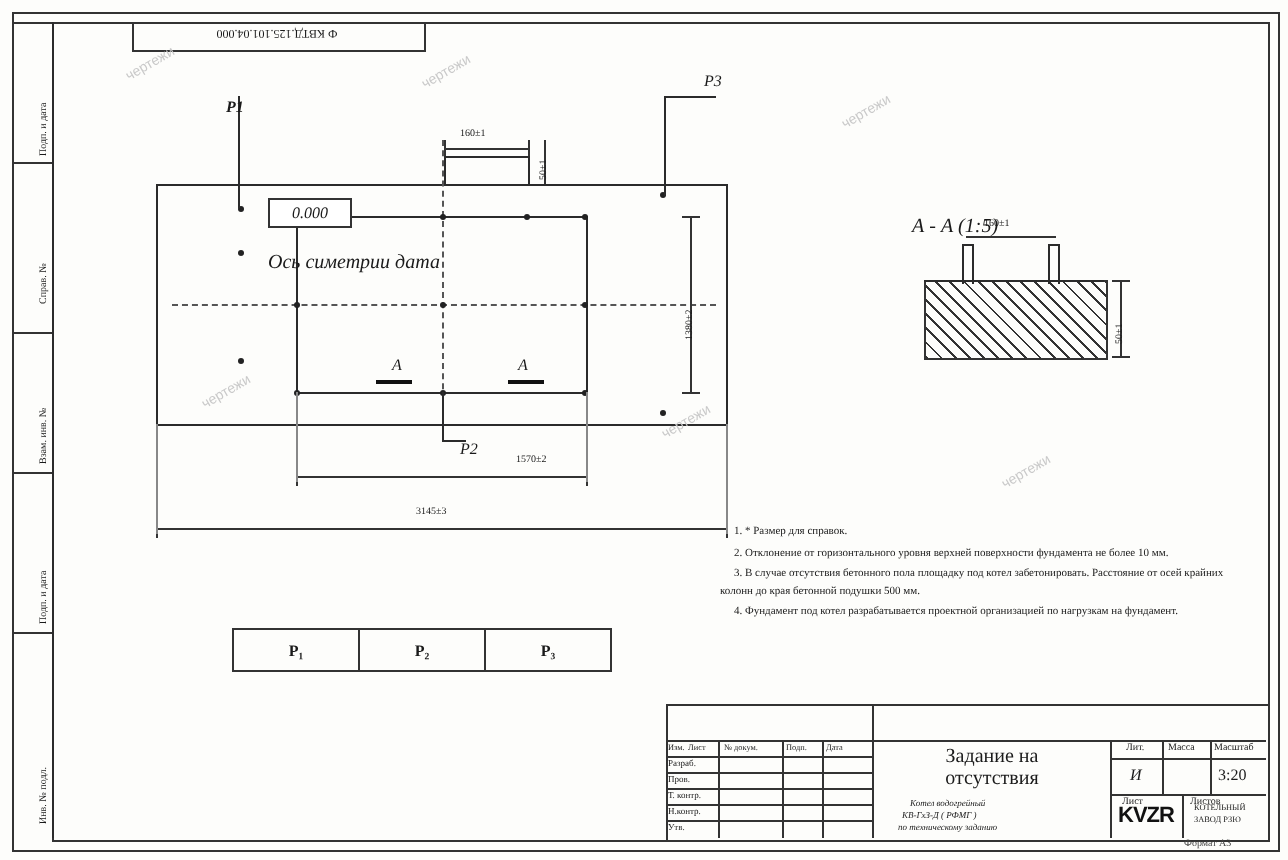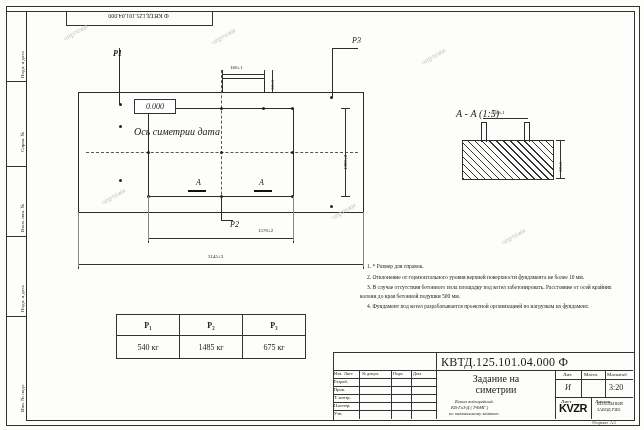--- a/index.html
+++ b/index.html
@@ -185,47 +185,41 @@
   <div class="tick" style="left:556px;top:178px;width:9px;height:1px;"></div>
   <div class="vtxt xs" style="left:558px;top:172px;transform:rotate(-90deg);">50±1</div>
 
   <table class="t" style="left:116px;top:314px;">
     <tbody>
         <tr>
       <th style="width:62px;height:20px;text-align:center;">Р₁</th>
       <th style="width:62px;height:20px;">Р₂</th>
       <th style="width:62px;height:20px;">Р₃</th>
     </tr>
-    <tr>
-      <td style="height:22px;">540 кг</td>
-      <td style="height:22px;">1485 кг</td>
-      <td style="height:22px;">675 кг</td>
-    </tr>
   </tbody>
     </table>
 
   <div class="notes" style="left:360px;top:262px;">
     <p>1. * Размер для справок.</p>
     <p>2. Отклонение от горизонтального уровня верхней поверхности фундамента не более 10 мм.</p>
     <p>3. В случае отсутствия бетонного пола площадку под котел забетонировать. Расстояние от осей крайних колонн до края бетонной подушки 500 мм.</p>
     <p>4. Фундамент под котел разрабатывается проектной организацией по нагрузкам на фундамент.</p>
   </div>
 
   <div class="tb">
     <div style="position:absolute;left:0;top:0;width:300px;height:67px;border:1px solid #333;"></div>
 
     <div class="tbline" style="left:0;top:18px;width:300px;height:1px;"></div>
-    <div class="stampbig" style="left:108px;top:3px;">КВТД.125.101.04.000  Ф</div>
 
     <div class="tbline" style="left:103px;top:0;width:1px;height:67px;"></div>
     <div class="tbline" style="left:222px;top:18px;width:1px;height:49px;"></div>
 
     <div class="stampmid" style="left:108px;top:21px;width:110px;line-height:11px;">
       <div>Задание на</div>
-      <div>симетрии</div>
+      <div>отсутствия</div>
     </div>
 
     <div class="tbline" style="left:222px;top:27px;width:78px;height:1px;"></div>
     <div class="tbline" style="left:222px;top:45px;width:78px;height:1px;"></div>
     <div class="tbline" style="left:248px;top:18px;width:1px;height:27px;"></div>
     <div class="tbline" style="left:272px;top:18px;width:1px;height:27px;"></div>
     <div class="txt xs" style="left:230px;top:20px;">Лит.</div>
     <div class="txt xs" style="left:251px;top:20px;">Масса</div>
     <div class="txt xs" style="left:274px;top:20px;">Масштаб</div>
     <div class="txt md ital" style="left:232px;top:31px;">И</div>

